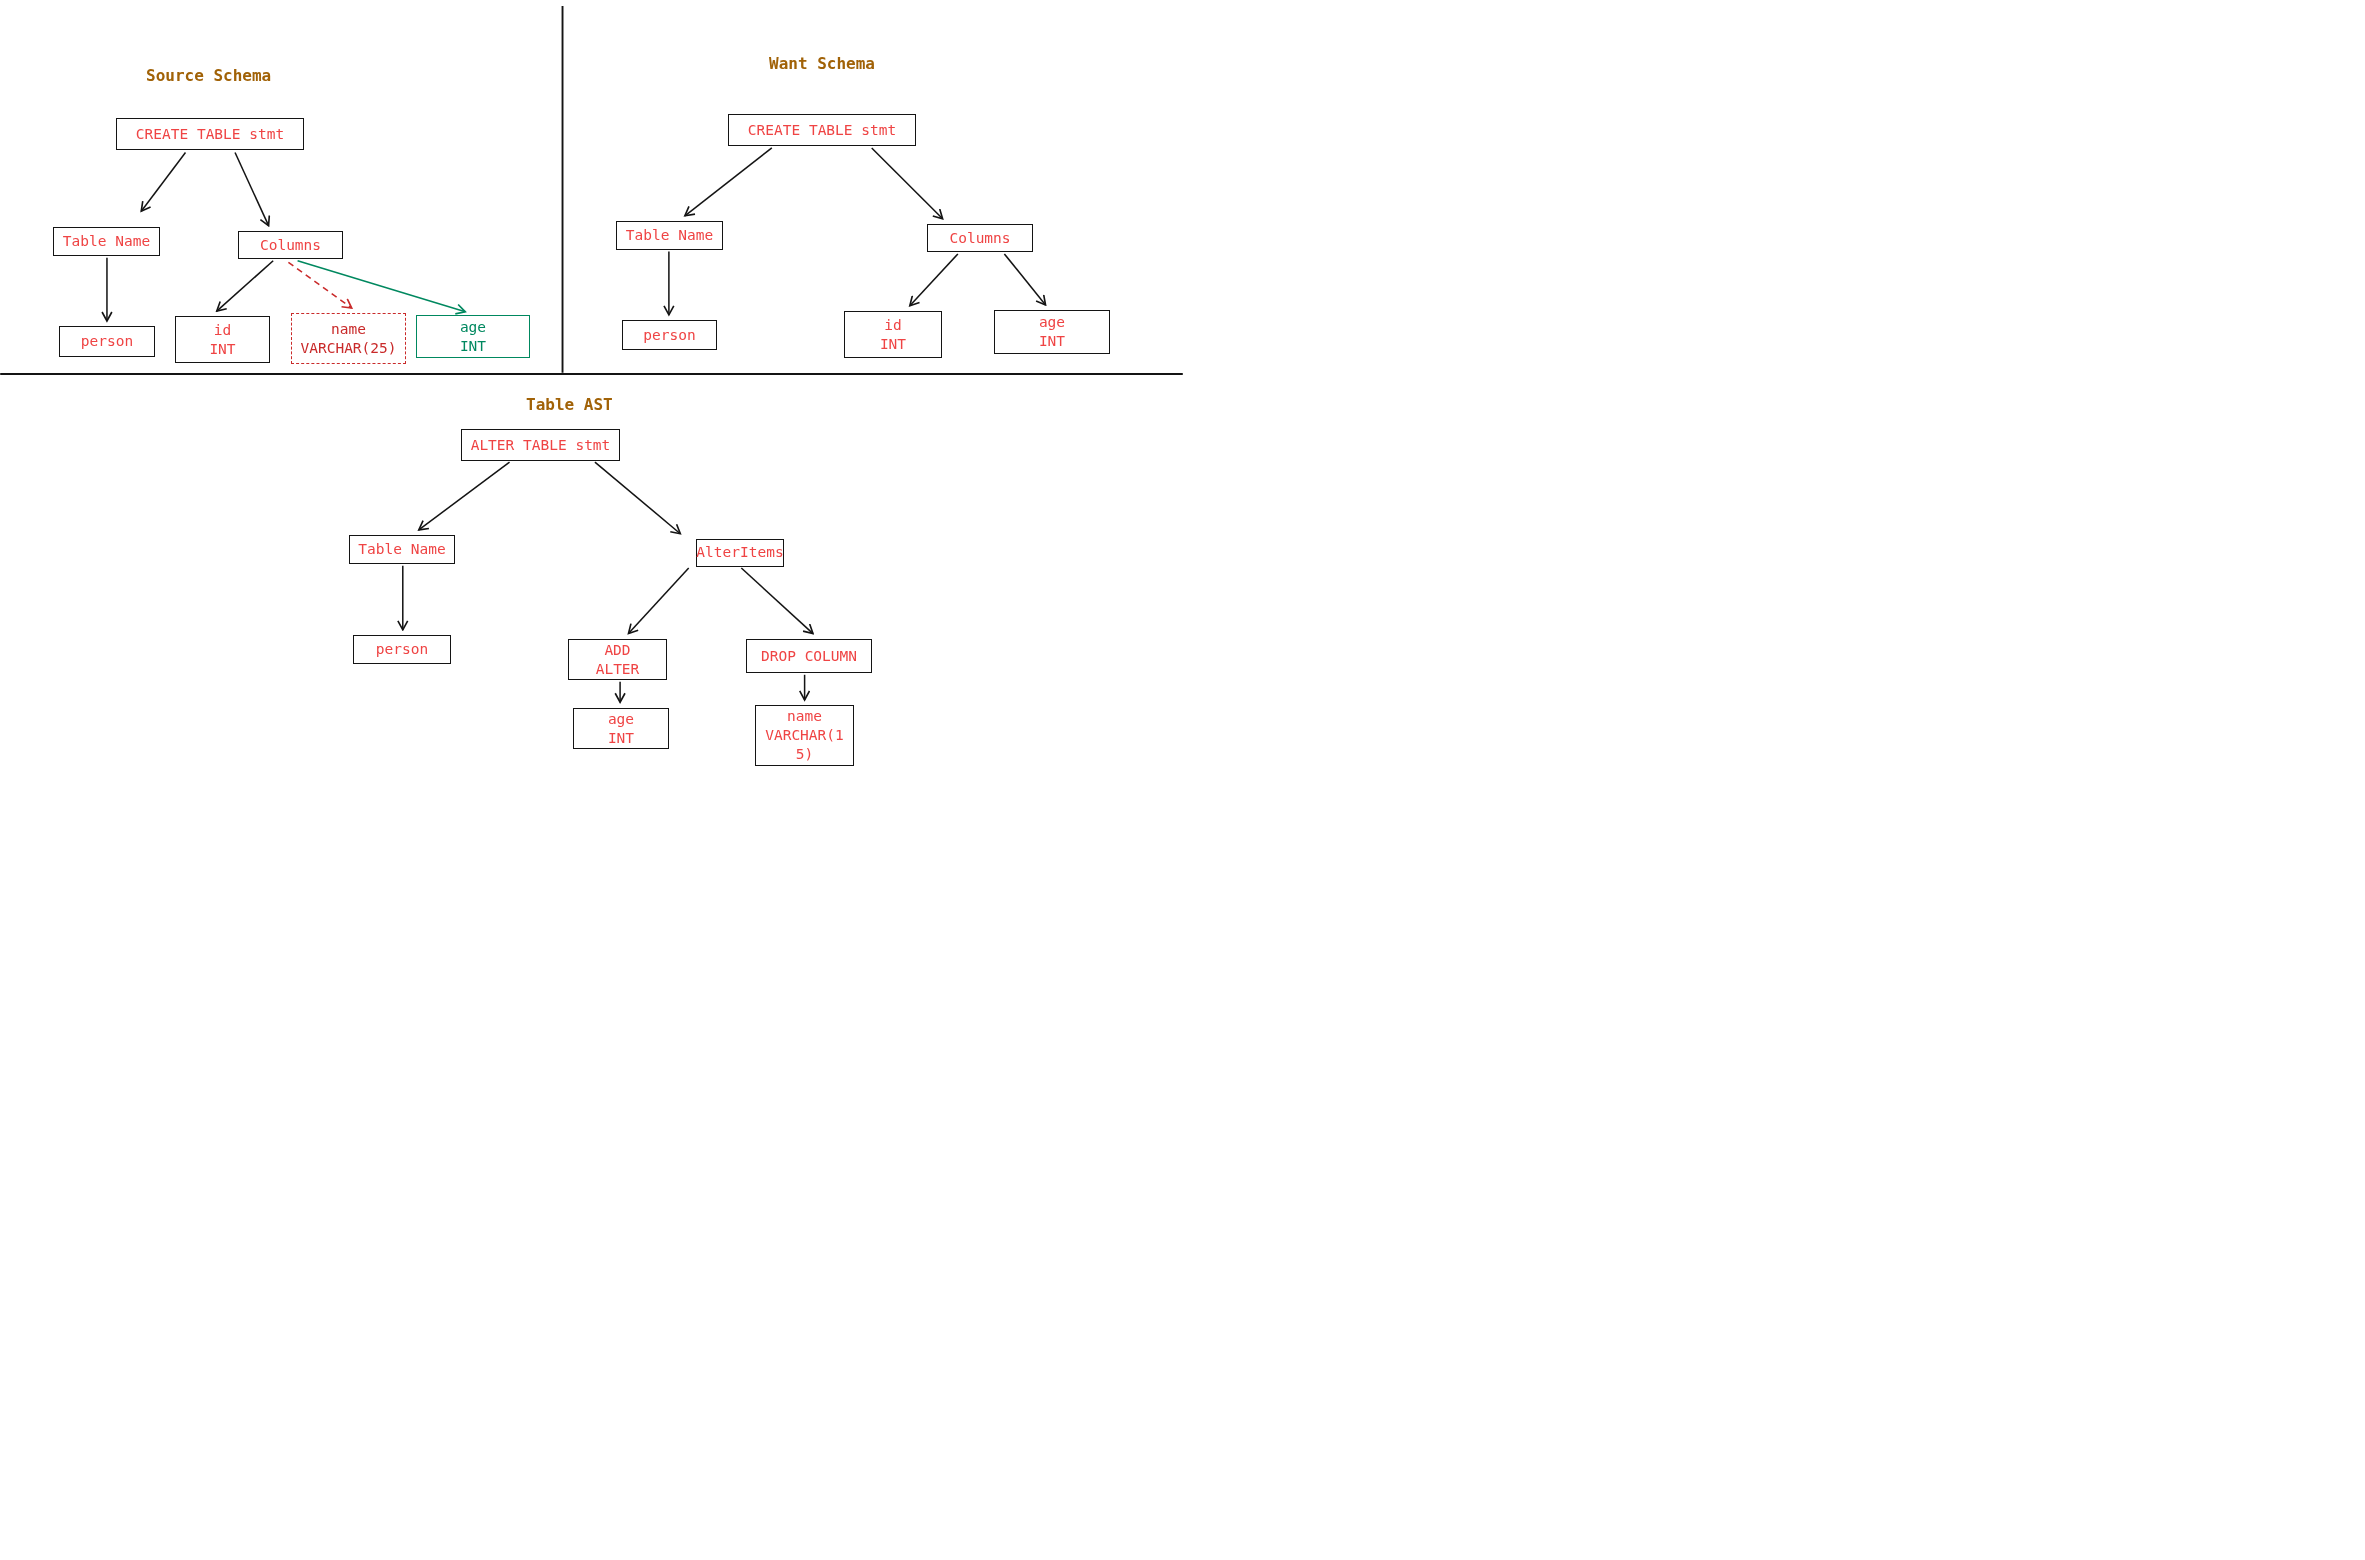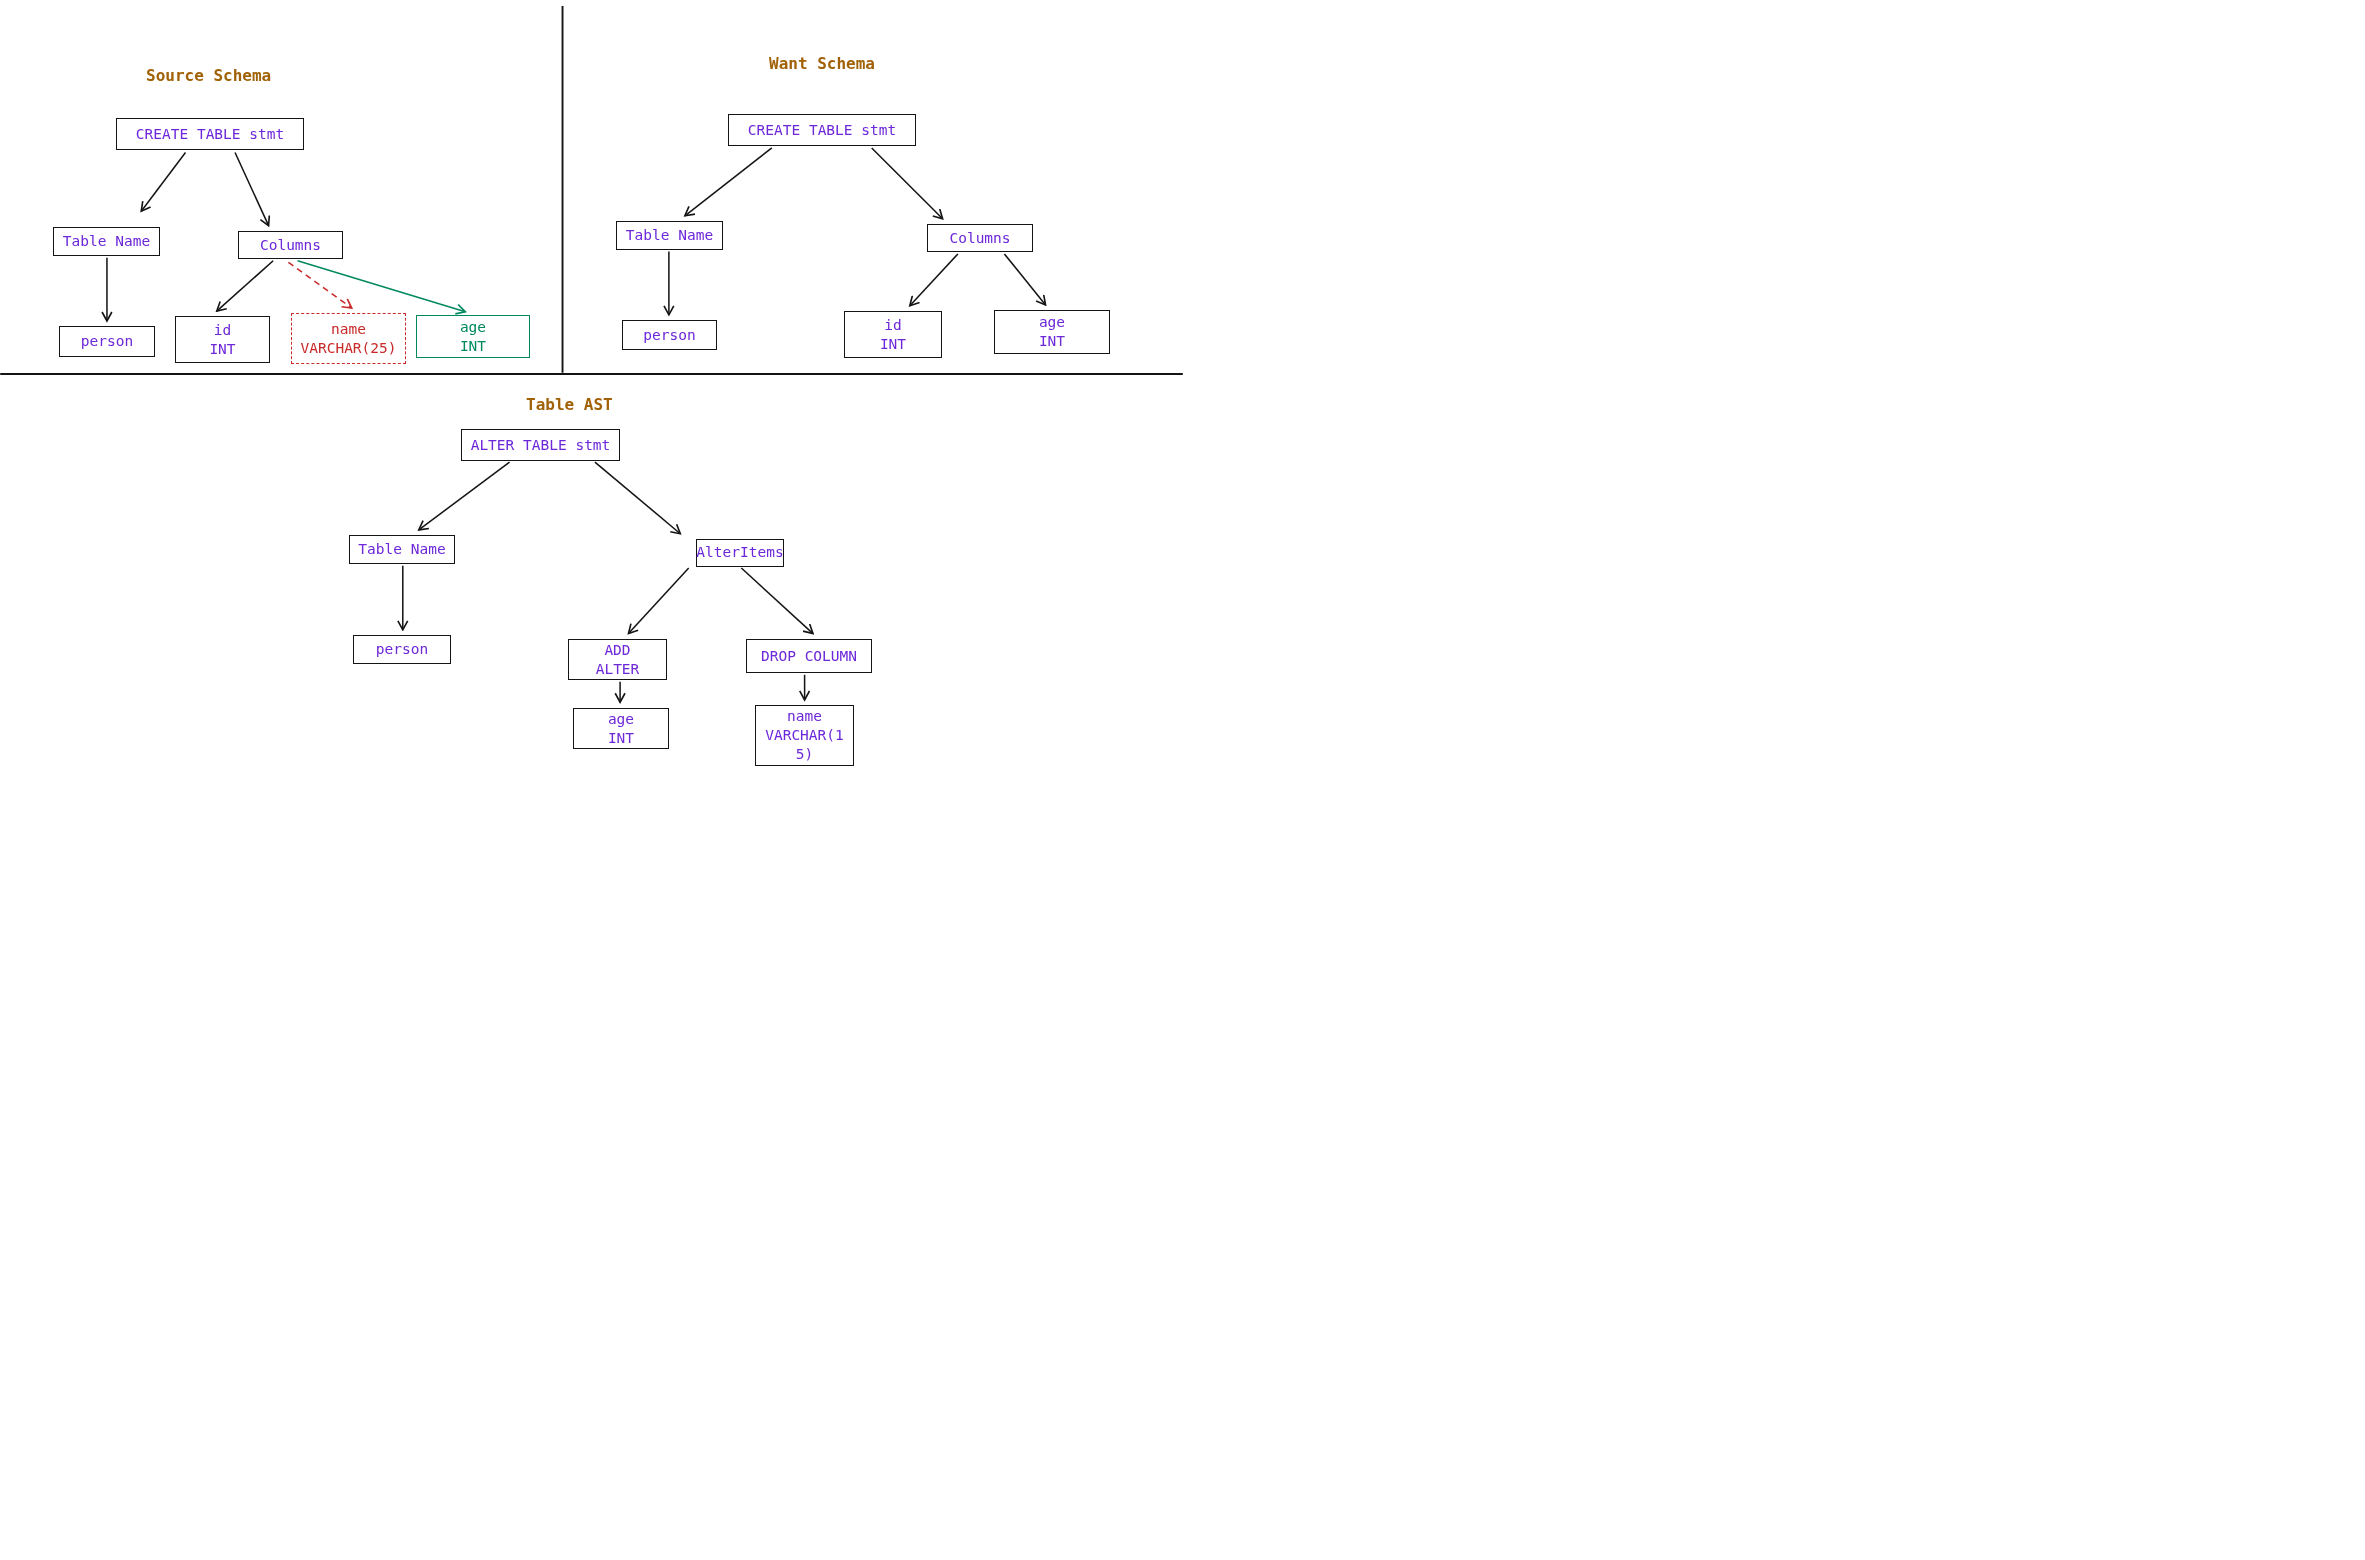--- a/index.html
+++ b/index.html
@@ -17,21 +17,21 @@
     left: 0; top: 0;
   }
   .node {
     position: absolute;
     display: flex;
     flex-direction: column;
     align-items: center;
     justify-content: center;
     border: 1.5px solid #141414;
     background: #ffffff;
-    color: #6d28d9;
+    color: #ef4444;
     font-size: 14.5px;
     line-height: 1.3;
     text-align: center;
     white-space: nowrap;
   }
   .node.removed {
     border: 1.5px dashed #c92a2a;
     color: #c92a2a;
   }
   .node.added {

